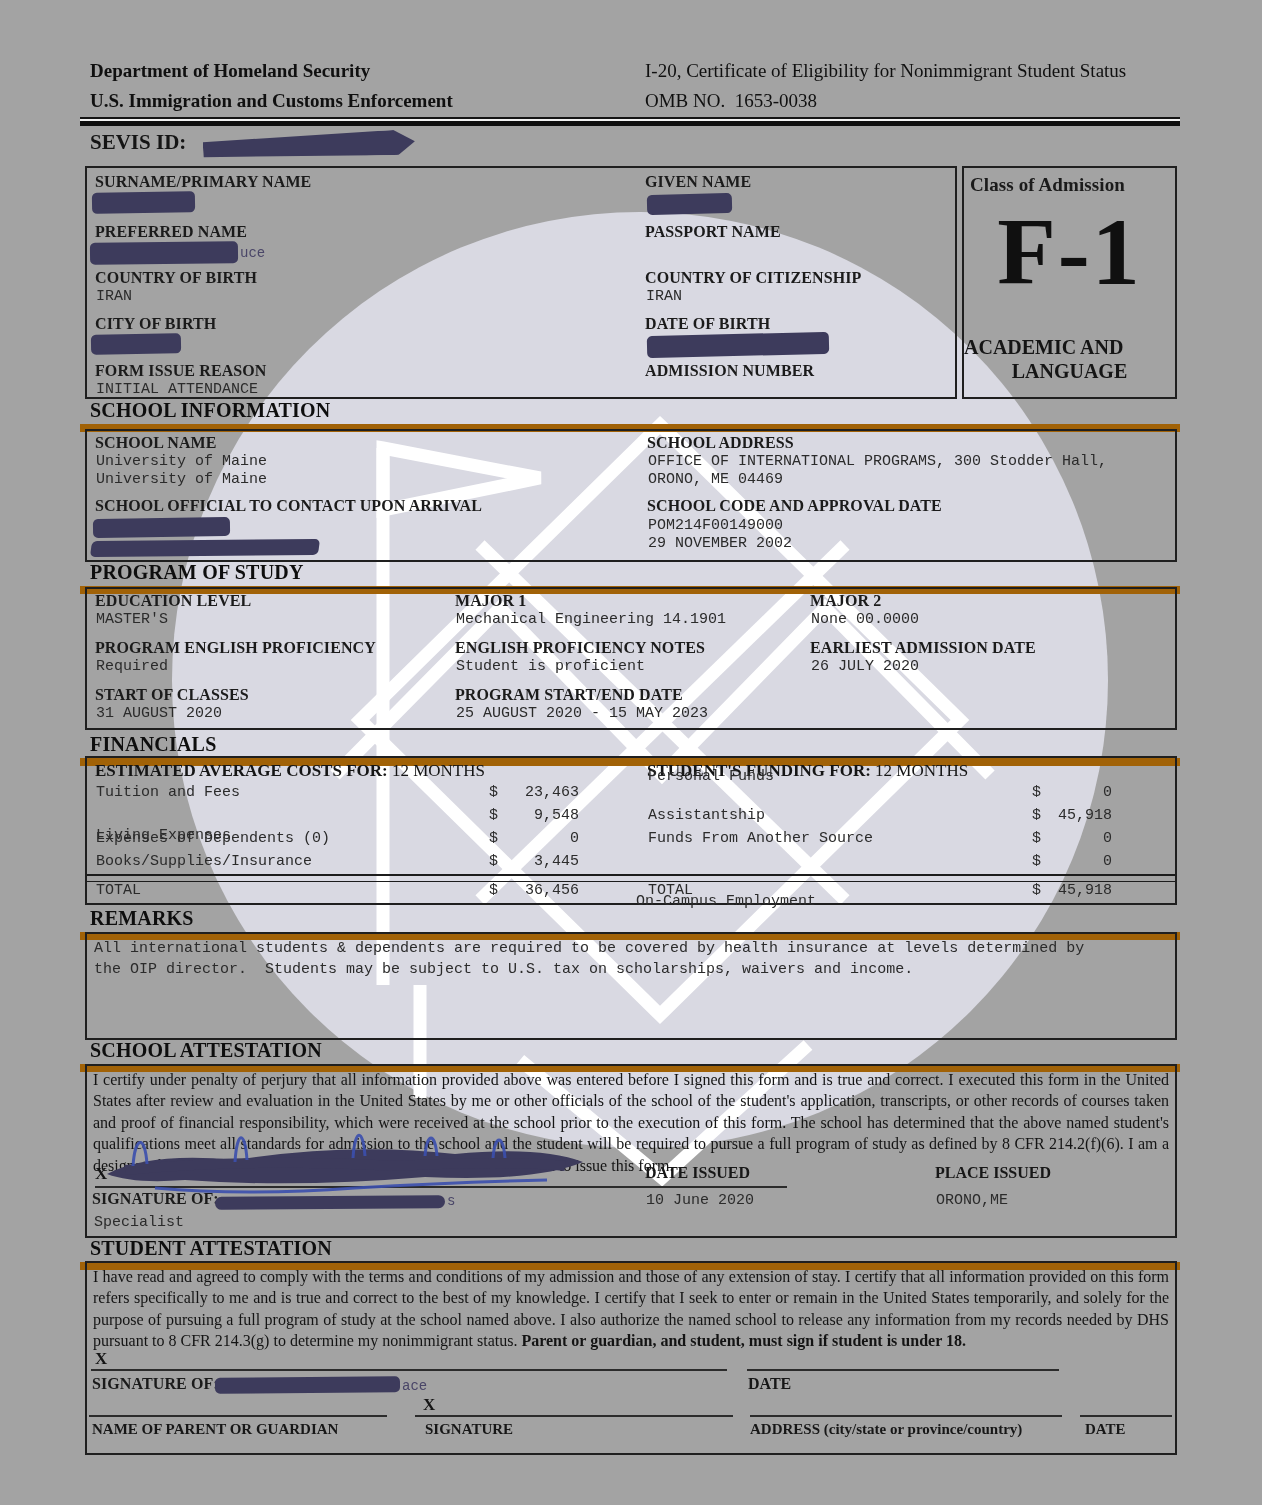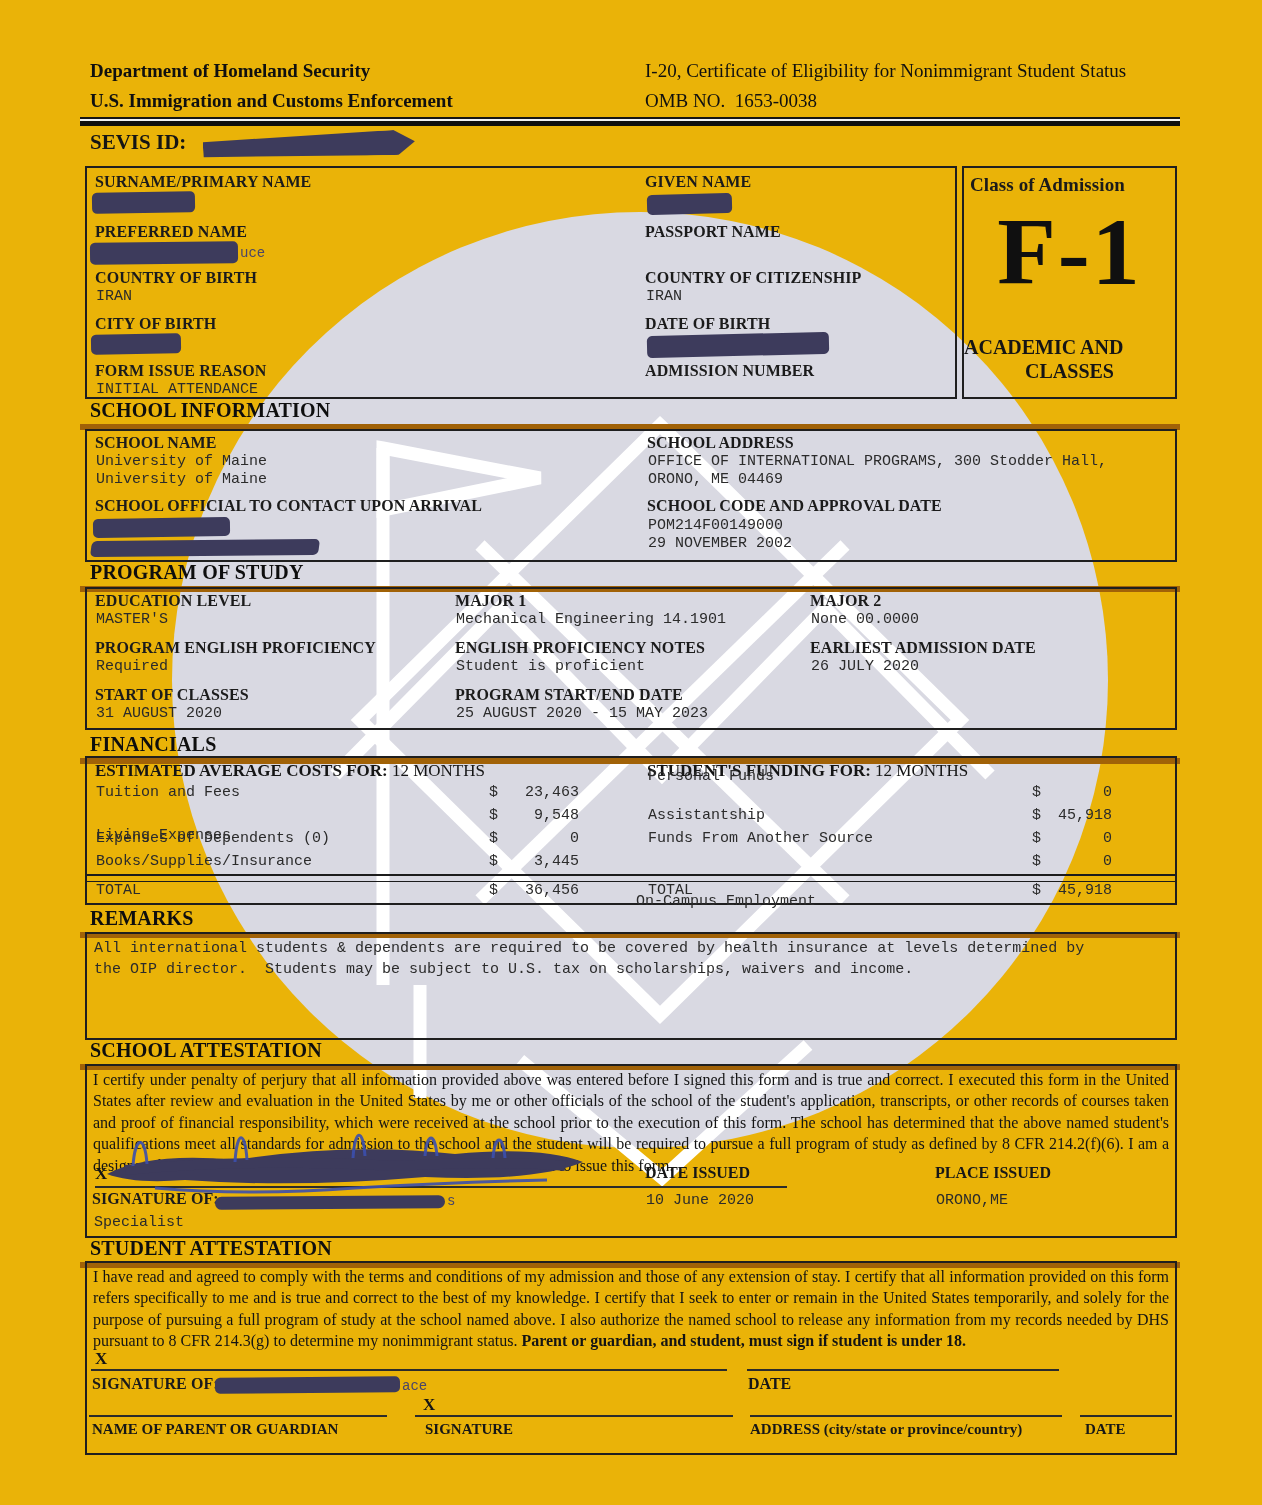--- a/index.html
+++ b/index.html
@@ -1,26 +1,26 @@
 <!DOCTYPE html>
 <html><head>
 <meta charset="utf-8">
 <style>
   html,body{margin:0;padding:0;background:#e8e8e8;}
-  .page{position:relative;width:1262px;height:1505px;background:#eab308;overflow:hidden;
+  .page{position:relative;width:1262px;height:1505px;background:#a3a3a3;overflow:hidden;
         font-family:"Liberation Serif",serif;color:#151515;}
   .abs{position:absolute;}
   .z1{z-index:1;}
   .lbl{font-family:"Liberation Serif",serif;font-weight:bold;font-size:16px;color:#1b1b1b;
        white-space:nowrap;letter-spacing:.1px;}
   .mono{font-family:"Liberation Mono","DejaVu Sans Mono",monospace;font-size:15px;color:#2b2b2b;
         white-space:pre;}
   .hdr{font-family:"Liberation Serif",serif;font-weight:bold;font-size:19px;white-space:pre;color:#101010;}
   .sechdr{position:absolute;left:80px;width:1090px;font-family:"Liberation Serif",serif;
-          font-weight:bold;font-size:20px;color:#0e0e0e;border-bottom:6px solid #a16207;
+          font-weight:bold;font-size:20px;color:#0e0e0e;border-bottom:8px solid #a16207;
           padding:0 0 2px 10px;letter-spacing:.2px;z-index:1;}
   .box{position:absolute;border:2px solid #1f1f1f;background:transparent;z-index:1;}
   .redact{position:absolute;background:#3d3b5c;border-radius:5px;z-index:2;}
   .remnant{font-family:"Liberation Mono","DejaVu Sans Mono",monospace;font-size:14px;color:#4a4668;}
   .sigline{position:absolute;border-bottom:2px solid #2b2b2b;z-index:1;}
   .body-serif{font-family:"Liberation Serif",serif;font-size:16px;line-height:21.4px;color:#141414;
               text-align:justify;}
   .amt{position:absolute;width:84px;text-align:right;}
   .divider{position:absolute;left:80px;top:117px;width:1100px;height:9px;z-index:1;
            background:linear-gradient(to bottom,#151515 0 2.5px,#f2f2f2 2.5px 4px,#0f0f0f 4px 9px);}
@@ -88,21 +88,21 @@
     <div class="redact" style="left:560px;top:166px;width:182px;height:22px;transform:rotate(-1.4deg);"></div>
 
     <div class="abs lbl" style="left:558px;top:194px;">ADMISSION NUMBER</div>
   </div>
 
   <div class="box" style="left:962px;top:166px;width:211px;height:229px;">
     <div class="abs lbl" style="left:6px;top:6px;font-size:19px;">Class of Admission</div>
     <div class="abs" style="left:0;top:28px;width:100%;text-align:center;font-weight:bold;font-size:96px;
          letter-spacing:2px;color:#101010;">F-1</div>
     <div class="abs" style="left:0;top:168px;width:100%;text-align:left;font-weight:bold;font-size:20px;">ACADEMIC AND</div>
-    <div class="abs" style="left:0;top:192px;width:100%;text-align:center;font-weight:bold;font-size:20px;">CLASSES</div>
+    <div class="abs" style="left:0;top:192px;width:100%;text-align:center;font-weight:bold;font-size:20px;">LANGUAGE</div>
   </div>
 
   <div class="sechdr" style="top:399px;">SCHOOL INFORMATION</div>
   <div class="box" style="left:85px;top:429px;width:1088px;height:129px;">
     <div class="abs lbl" style="left:8px;top:3px;">SCHOOL NAME</div>
     <div class="abs mono" style="left:9px;top:22px;">University of Maine</div>
     <div class="abs mono" style="left:9px;top:40px;">University of Maine</div>
 
     <div class="abs lbl" style="left:560px;top:3px;">SCHOOL ADDRESS</div>
     <div class="abs mono" style="left:561px;top:22px;">OFFICE OF INTERNATIONAL PROGRAMS, 300 Stodder Hall,</div>

